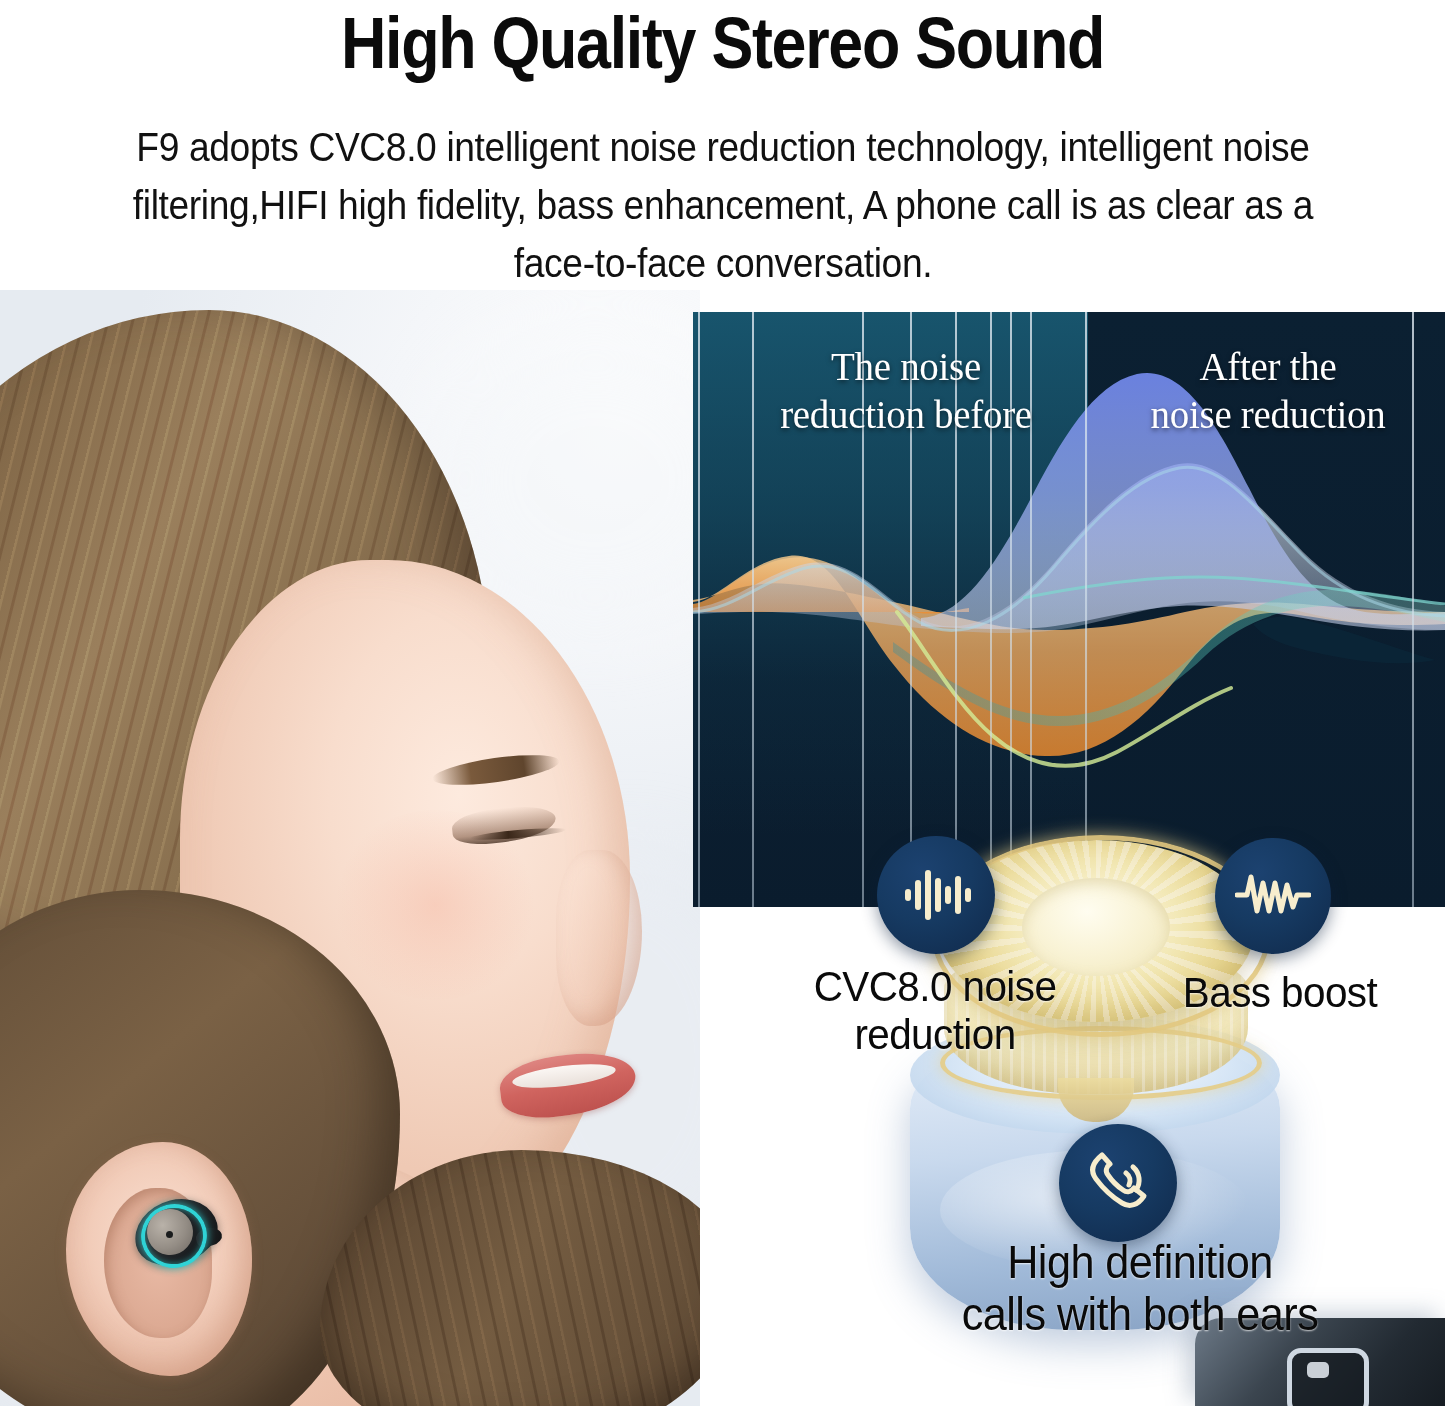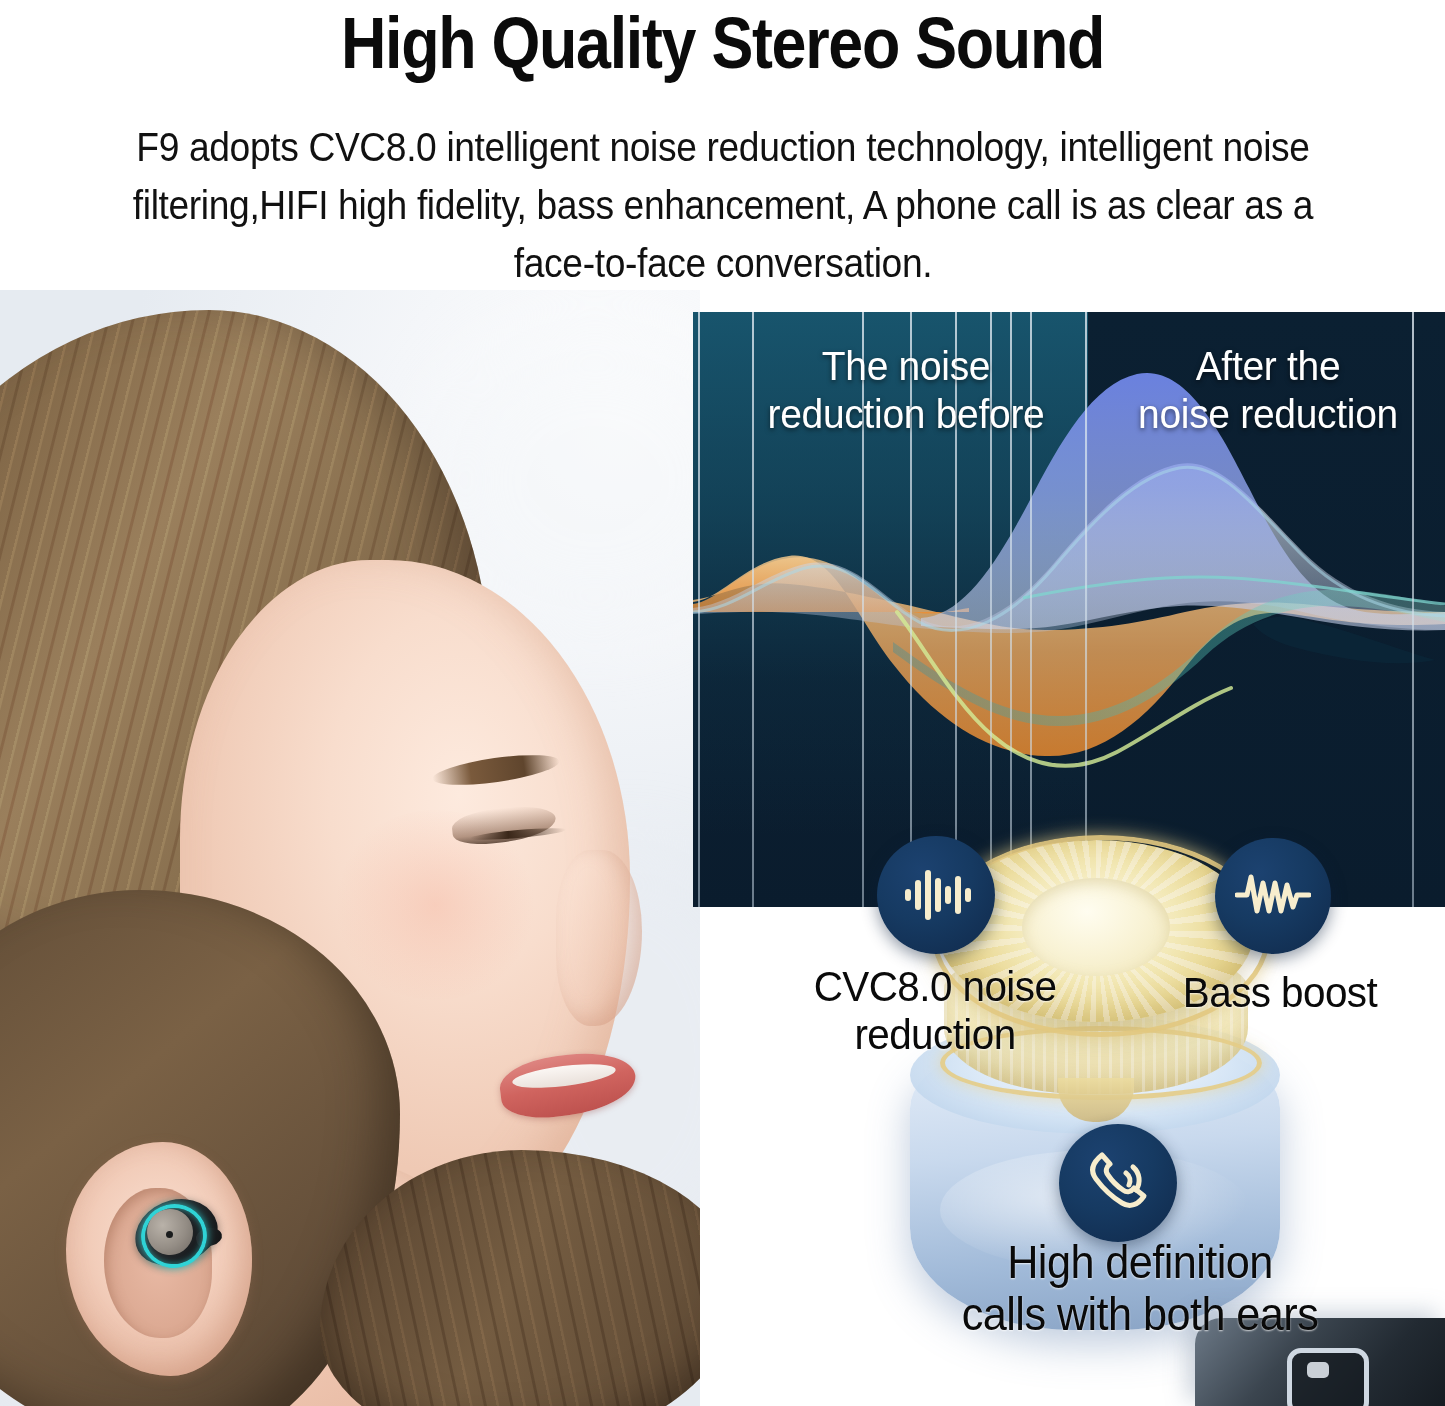--- a/index.html
+++ b/index.html
@@ -197,20 +197,21 @@
     border-radius:50% 60% 50% 40%;
     background:linear-gradient(120deg,#2b2f32,#111314);
     transform:rotate(-16deg);
   }
 
   
   .chart{
     position:absolute;left:693px;top:312px;width:752px;height:595px;
     background:linear-gradient(180deg,#0d2438 0%,#0c2033 55%,#0a1c2d 100%);
     overflow:hidden;
+    font-family:Liberation Serif, serif;
   }
   .chart-left-tint{
     position:absolute;left:0;top:0;width:52.5%;height:100%;
     background:linear-gradient(180deg,
       rgba(26,95,120,.82) 0%,
       rgba(22,83,106,.62) 34%,
       rgba(16,60,80,.26) 62%,
       rgba(12,40,58,0) 88%);
   }
   .chart-right-dark{

